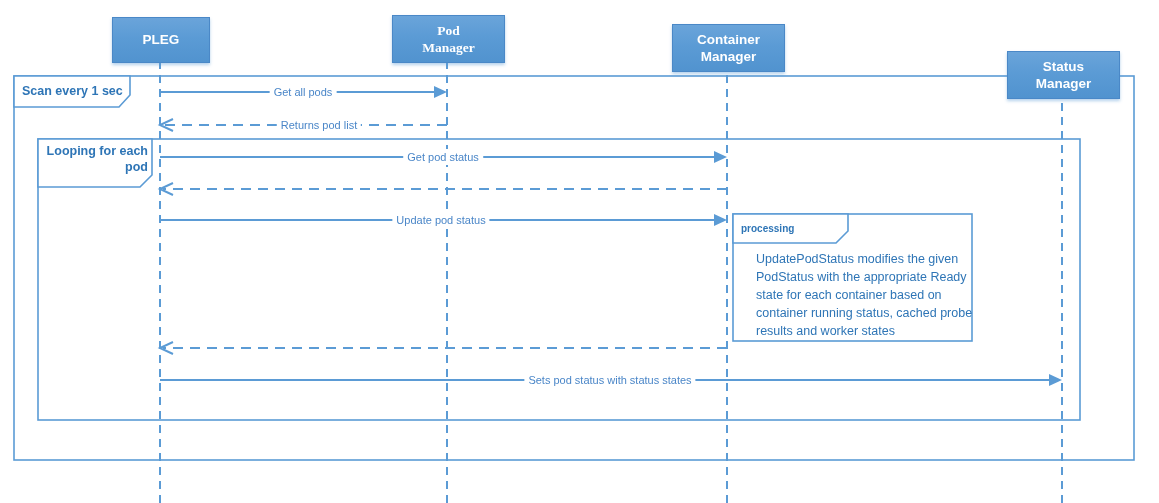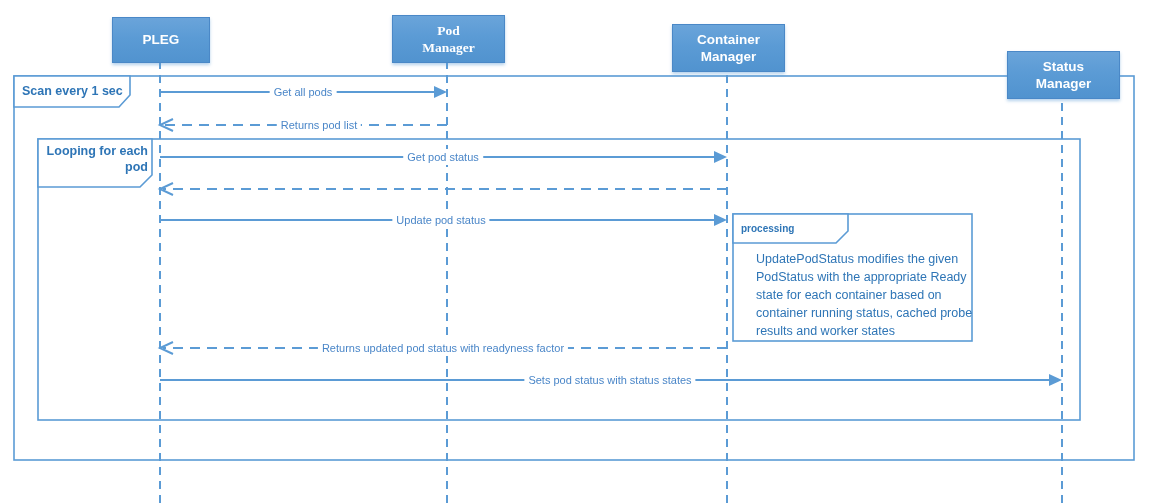--- a/index.html
+++ b/index.html
@@ -127,19 +127,18 @@
     <span>Manager</span>
   </div>
 
   <div class="frag-label" style="left:22px; top:84px;">Scan every 1 sec</div>
   <div class="frag-label" style="left:46px; top:144px; width:102px;text-align:right;">Looping for each pod</div>
 
   <span class="msg-label" style="left:303px; top:84px;">Get all pods</span>
   <span class="msg-label" style="left:303px; top:117px;margin-left:16px;">Returns pod list</span>
   <span class="msg-label" style="left:443px; top:149px;">Get pod status</span>
   <span class="msg-label" style="left:441px; top:212px;text-align:right;">Update pod status</span>
-  <span class="msg-label" style="left:443px; top:340px;">Returns updated pod status with readyness factor</span>
   <span class="msg-label" style="left:610px; top:372px;">Sets pod status with status states</span>
 
   <div class="note-title" style="left:741px; top:221px;">processing</div>
   <div class="note-body" style="left:740px; top:250px;margin-left:16px;">UpdatePodStatus modifies the given PodStatus with the appropriate Ready state for each container based on container running status, cached probe results and worker states</div>
 
 </div>
 
 </body></html>

